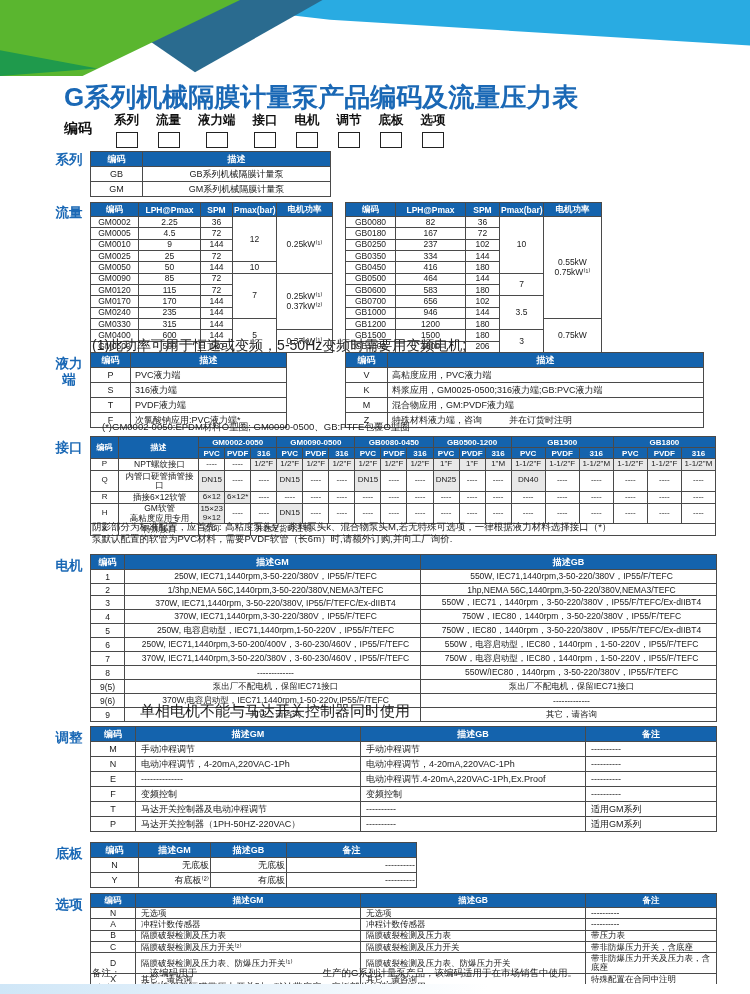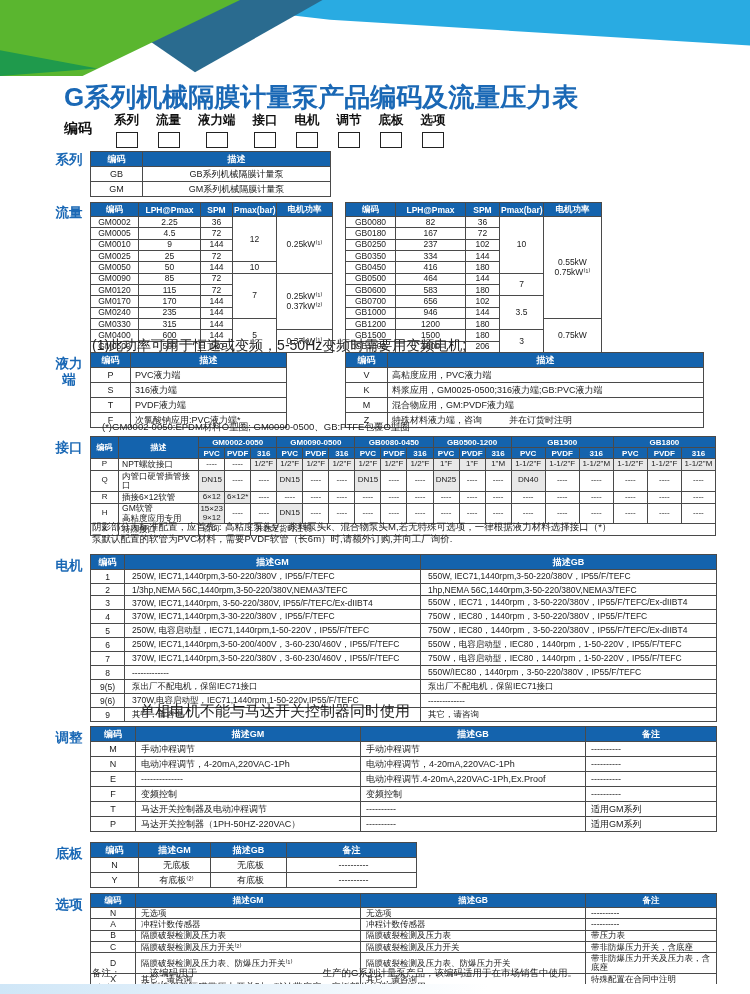--- a/index.html
+++ b/index.html
@@ -53,38 +53,38 @@
   .hyd td{height:11px;}
   .hyd th{height:12px;}
   #hyd-left{left:90px;width:196px;}
   #hyd-right{left:345px;width:358px;}
   .hyd td:nth-child(2){text-align:left;padding-left:4px;}
   .hyd-note{position:absolute;left:102px;top:421px;font-size:9.5px;color:#222;}
 
   .iface{left:90px;top:436px;width:626px;font-size:8px;}
   .iface th{height:10px;font-size:8px;padding:0;}
   .iface td{height:10px;line-height:1.1;}
-  .iface td:nth-child(2){text-align:left;padding-left:3px;font-size:8.5px;}
+  .iface td:nth-child(2){text-align:center;padding-left:3px;font-size:8.5px;}
   .iface-notes{position:absolute;left:92px;top:521px;font-size:9.5px;color:#222;line-height:1.3;}
 
   .motor{left:90px;top:554px;width:626px;font-size:8.5px;}
   .motor th{height:12px;font-size:9px;}
   .motor td{height:10px;}
-  .motor td:nth-child(n+2){text-align:left;padding-left:7px;}
+  .motor td:nth-child(n+2){text-align:center;padding-left:7px;}
   .motor-note{position:absolute;left:92px;top:702px;font-size:15px;color:#222;padding-left:48px;}
 
   .adjust{left:90px;top:726px;width:626px;font-size:9px;}
   .adjust th{height:13px;}
   .adjust td{height:12px;}
   .adjust td:nth-child(n+2){text-align:left;padding-left:5px;}
 
   .base{left:90px;top:842px;width:326px;font-size:9px;}
   .base th{height:13px;}
   .base td{height:12px;}
-  .base td:nth-child(n+2){text-align:center;padding-left:5px;}
+  .base td:nth-child(n+2){text-align:right;padding-left:5px;}
 
   .options{left:90px;top:893px;width:626px;font-size:8.5px;}
   .options th{height:12px;}
   .options td{height:9px;line-height:1.1;}
   .options td:nth-child(n+2){text-align:left;padding-left:5px;}
 
   .footer-notes{position:absolute;left:92px;top:966px;font-size:9.5px;color:#222;line-height:1.45;}
   .footer-notes .gap{display:inline-block;width:120px;}
 </style>
 </head>

